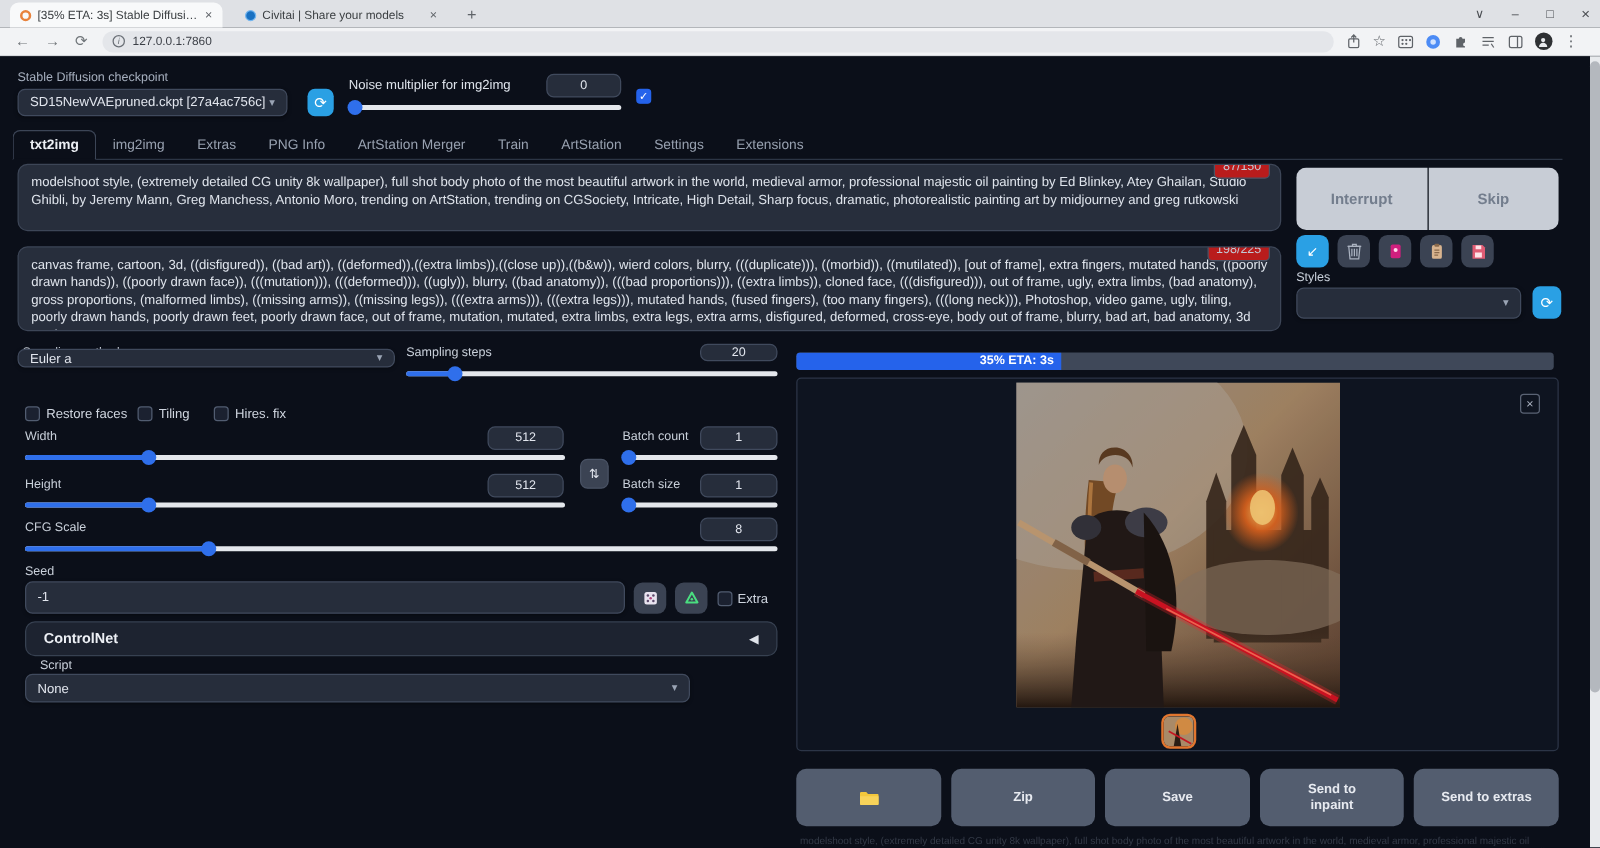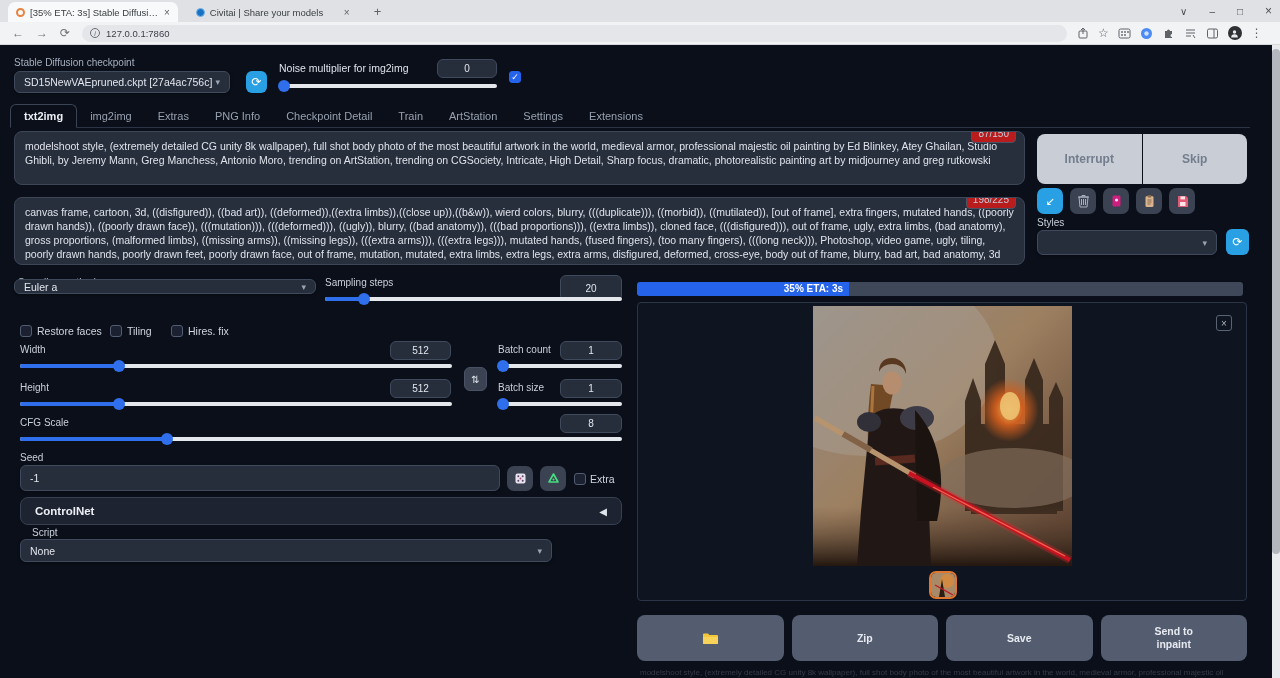--- a/index.html
+++ b/index.html
@@ -151,21 +151,21 @@
 
     <div class="cb on" style="left:509px;top:26px">
       <span>✓</span>
     </div>
 
     <div class="tabnav">
       <span class="ntab active">txt2img</span>
       <span class="ntab">img2img</span>
       <span class="ntab">Extras</span>
       <span class="ntab">PNG Info</span>
-      <span class="ntab">Checkpoint Detail</span>
+      <span class="ntab">ArtStation Merger</span>
       <span class="ntab">Train</span>
       <span class="ntab">ArtStation</span>
       <span class="ntab">Settings</span>
       <span class="ntab">Extensions</span>
     </div>
 
     <div class="ta" style="left:14px;top:86px;width:1011px;height:54px">
       <span>modelshoot style, (extremely detailed CG unity 8k wallpaper), full shot body photo of the most beautiful artwork in the world, medieval armor, professional majestic oil painting by Ed Blinkey, Atey Ghailan, Studio Ghibli, by Jeremy Mann, Greg Manchess, Antonio Moro, trending on ArtStation, trending on CGSociety, Intricate, High Detail, Sharp focus, dramatic, photorealistic painting art by midjourney and greg rutkowski</span>
       <span class="counter">87/150</span>
     </div>
@@ -224,21 +224,21 @@
       <span>⟳</span>
     </div>
 
     <span class="lbl" style="left:18px;top:232px;color:#c9d0da">Sampling method</span>
     <div class="dd" style="left:14px;top:234px;width:302px;height:15px">
       <span>Euler a</span>
       <span class="caret">▾</span>
     </div>
 
     <span class="lbl" style="left:325px;top:232px;color:#c9d0da">Sampling steps</span>
-    <div class="num" style="left:560px;top:230px;width:62px;height:26px">
+    <div class="num" style="left:560px;top:230px;width:62px;height:14px">
       <span>20</span>
     </div>
     <div class="slider" style="left:325px;top:252px;width:297px">
       <div class="sfill" style="width:13%"></div>
       <div class="shandle" style="left:13%"></div>
     </div>
 
     <div class="cb" style="left:20px;top:280px"></div>
     <span class="cblbl" style="left:37px;top:280px">Restore faces</span>
     <div class="cb" style="left:110px;top:280px"></div>
@@ -409,20 +409,23 @@
       </div>
       <div class="outbtn">
           <span>Zip</span>
         </div>
       <div class="outbtn">
           <span>Save</span>
         </div>
       <div class="outbtn">
           <span style="width:60px">Send to inpaint</span>
         </div>
+      <div class="outbtn">
+          <span>Send to extras</span>
+        </div>
     </div>
 
     <div class="genparams">modelshoot style, (extremely detailed CG unity 8k wallpaper), full shot body photo of the most beautiful artwork in the world, medieval armor, professional majestic oil painting by Ed Blinkey, Atey Ghailan, Studio Ghibli, by Jeremy Mann, Greg Manchess, Antonio Moro, trending on ArtStation, trending on CGSociety, Intricate, High Detail, Sharp focus, dramatic, photorealistic painting art by midjourney and greg rutkowski</div>
   </div>
 
   <div class="scrollbar">
     <div class="sthumb"></div>
   </div>
 </div>
 

